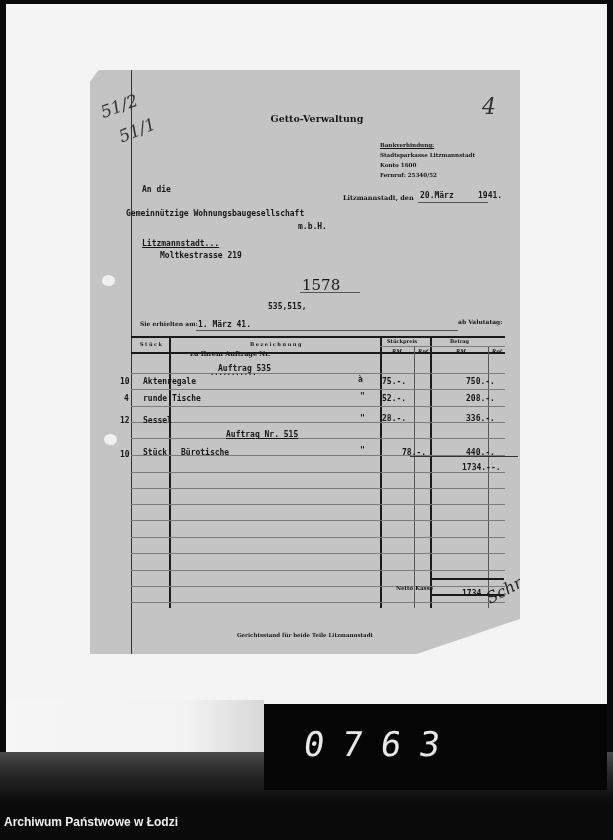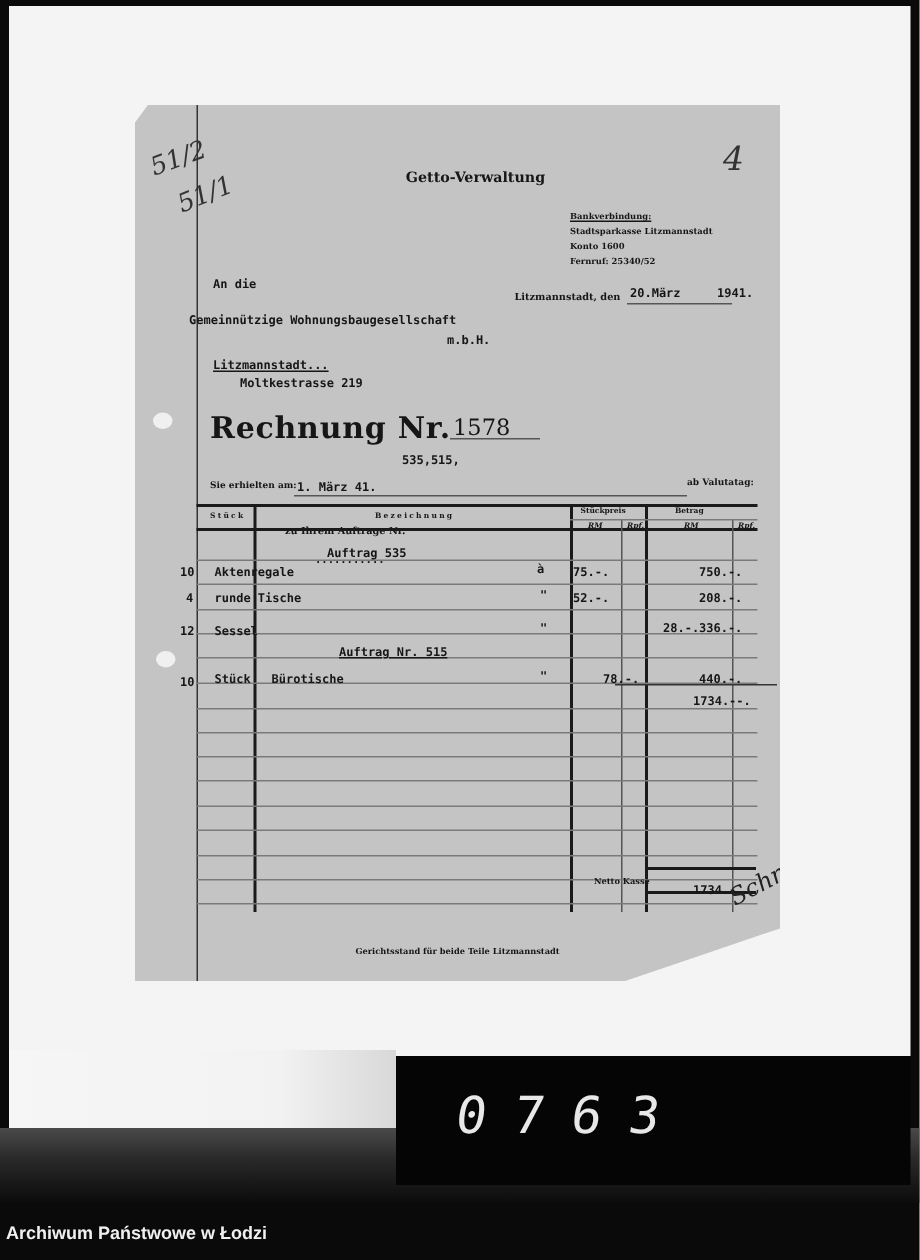--- a/index.html
+++ b/index.html
@@ -105,21 +105,20 @@
   <div class="fr" style="left:253px;top:124px;font-size:6.5px;">Litzmannstadt, den</div>
   <div class="tw" style="left:330px;top:121px;">20.März</div>
   <div class="uline" style="left:328px;top:132px;width:70px;"></div>
   <div class="tw" style="left:388px;top:121px;">1941.</div>
 
   <div class="tw" style="left:36px;top:139px;">Gemeinnützige  Wohnungsbaugesellschaft</div>
   <div class="tw" style="left:208px;top:152px;">m.b.H.</div>
   <div class="tw" style="left:52px;top:169px;text-decoration:underline;">Litzmannstadt...</div>
   <div class="tw" style="left:52px;top:181px;margin-left:18px;">Moltkestrasse 219</div>
 
-  <div class="fr rechnung" style="left:50px;top:203px;">Rechnung Nr.</div>
   <div class="recnr" style="left:212px;top:206px;">1578</div>
   <div class="uline" style="left:210px;top:222px;width:60px;"></div>
 
   <div class="fr" style="left:100px;top:232px;font-size:6.5px;margin-top:48px;">zu Ihrem Auftrage Nr.</div>
   <div class="tw" style="left:178px;top:232px;">535,515,</div>
 
   <div class="fr" style="left:50px;top:250px;font-size:6px;">Sie erhielten am:</div>
   <div class="tw" style="left:108px;top:250px;">1. März 41.</div>
   <div class="uline" style="left:106px;top:260px;width:262px;"></div>
   <div class="fr" style="left:368px;top:248px;font-size:6px;">ab Valutatag:</div>
@@ -172,21 +171,21 @@
     <div class="tw" style="left:34px;top:324px;">4</div>
     <div class="tw" style="left:53px;top:324px;">runde  Tische</div>
     <div class="tw" style="left:270px;top:322px;">"</div>
     <div class="tw" style="left:292px;top:324px;">52.-.</div>
     <div class="tw" style="left:376px;top:324px;">208.-.</div>
   </div>
   <div>
     <div class="tw" style="left:30px;top:346px;">12</div>
     <div class="tw" style="left:53px;top:346px;">Sessel</div>
     <div class="tw" style="left:270px;top:344px;">"</div>
-    <div class="tw" style="left:308px;top:344px;padding-left:44px;">28.-.</div>
+    <div class="tw" style="left:292px;top:344px;">28.-.</div>
     <div class="tw" style="left:376px;top:344px;">336.-.</div>
   </div>
 
   <div class="tw" style="left:136px;top:360px;text-decoration:underline;">Auftrag Nr. 515</div>
 
   <div>
     <div class="tw" style="left:30px;top:380px;">10</div>
     <div class="tw" style="left:53px;top:378px;">Stück</div>
     <div class="tw" style="left:91px;top:378px;">Bürotische</div>
     <div class="tw" style="left:270px;top:376px;">"</div>

